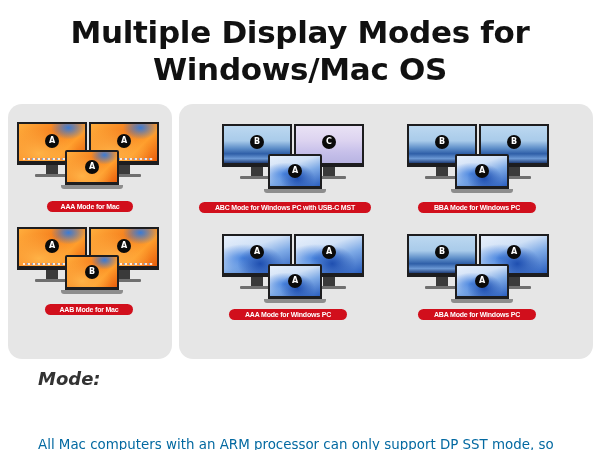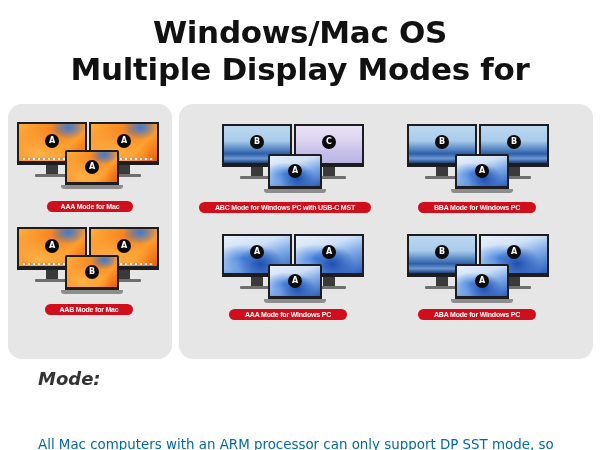--- a/index.html
+++ b/index.html
@@ -80,22 +80,22 @@
   }
   .note-text {
     position: absolute; left: 38px; top: 392px; width: 540px;
     font-family: "DejaVu Sans", sans-serif; font-size: 13.4px; line-height: 15px; color: #0369a1; margin-top: 45px;
   }
 </style>
 </head>
 <body>
 
 <div class="title">
+  <div>Multiple Display Modes for</div>
   <div>Windows/Mac OS</div>
-  <div>Multiple Display Modes for</div>
 </div>
 
 <div class="panel left">
 
   <div class="setup" style="left:9px; top:18px;">
     <div class="monitor" style="left:0; top:0;">
       <div class="screen">
           <div class="wall-mac">
             <div class="dock"></div>
           </div>

